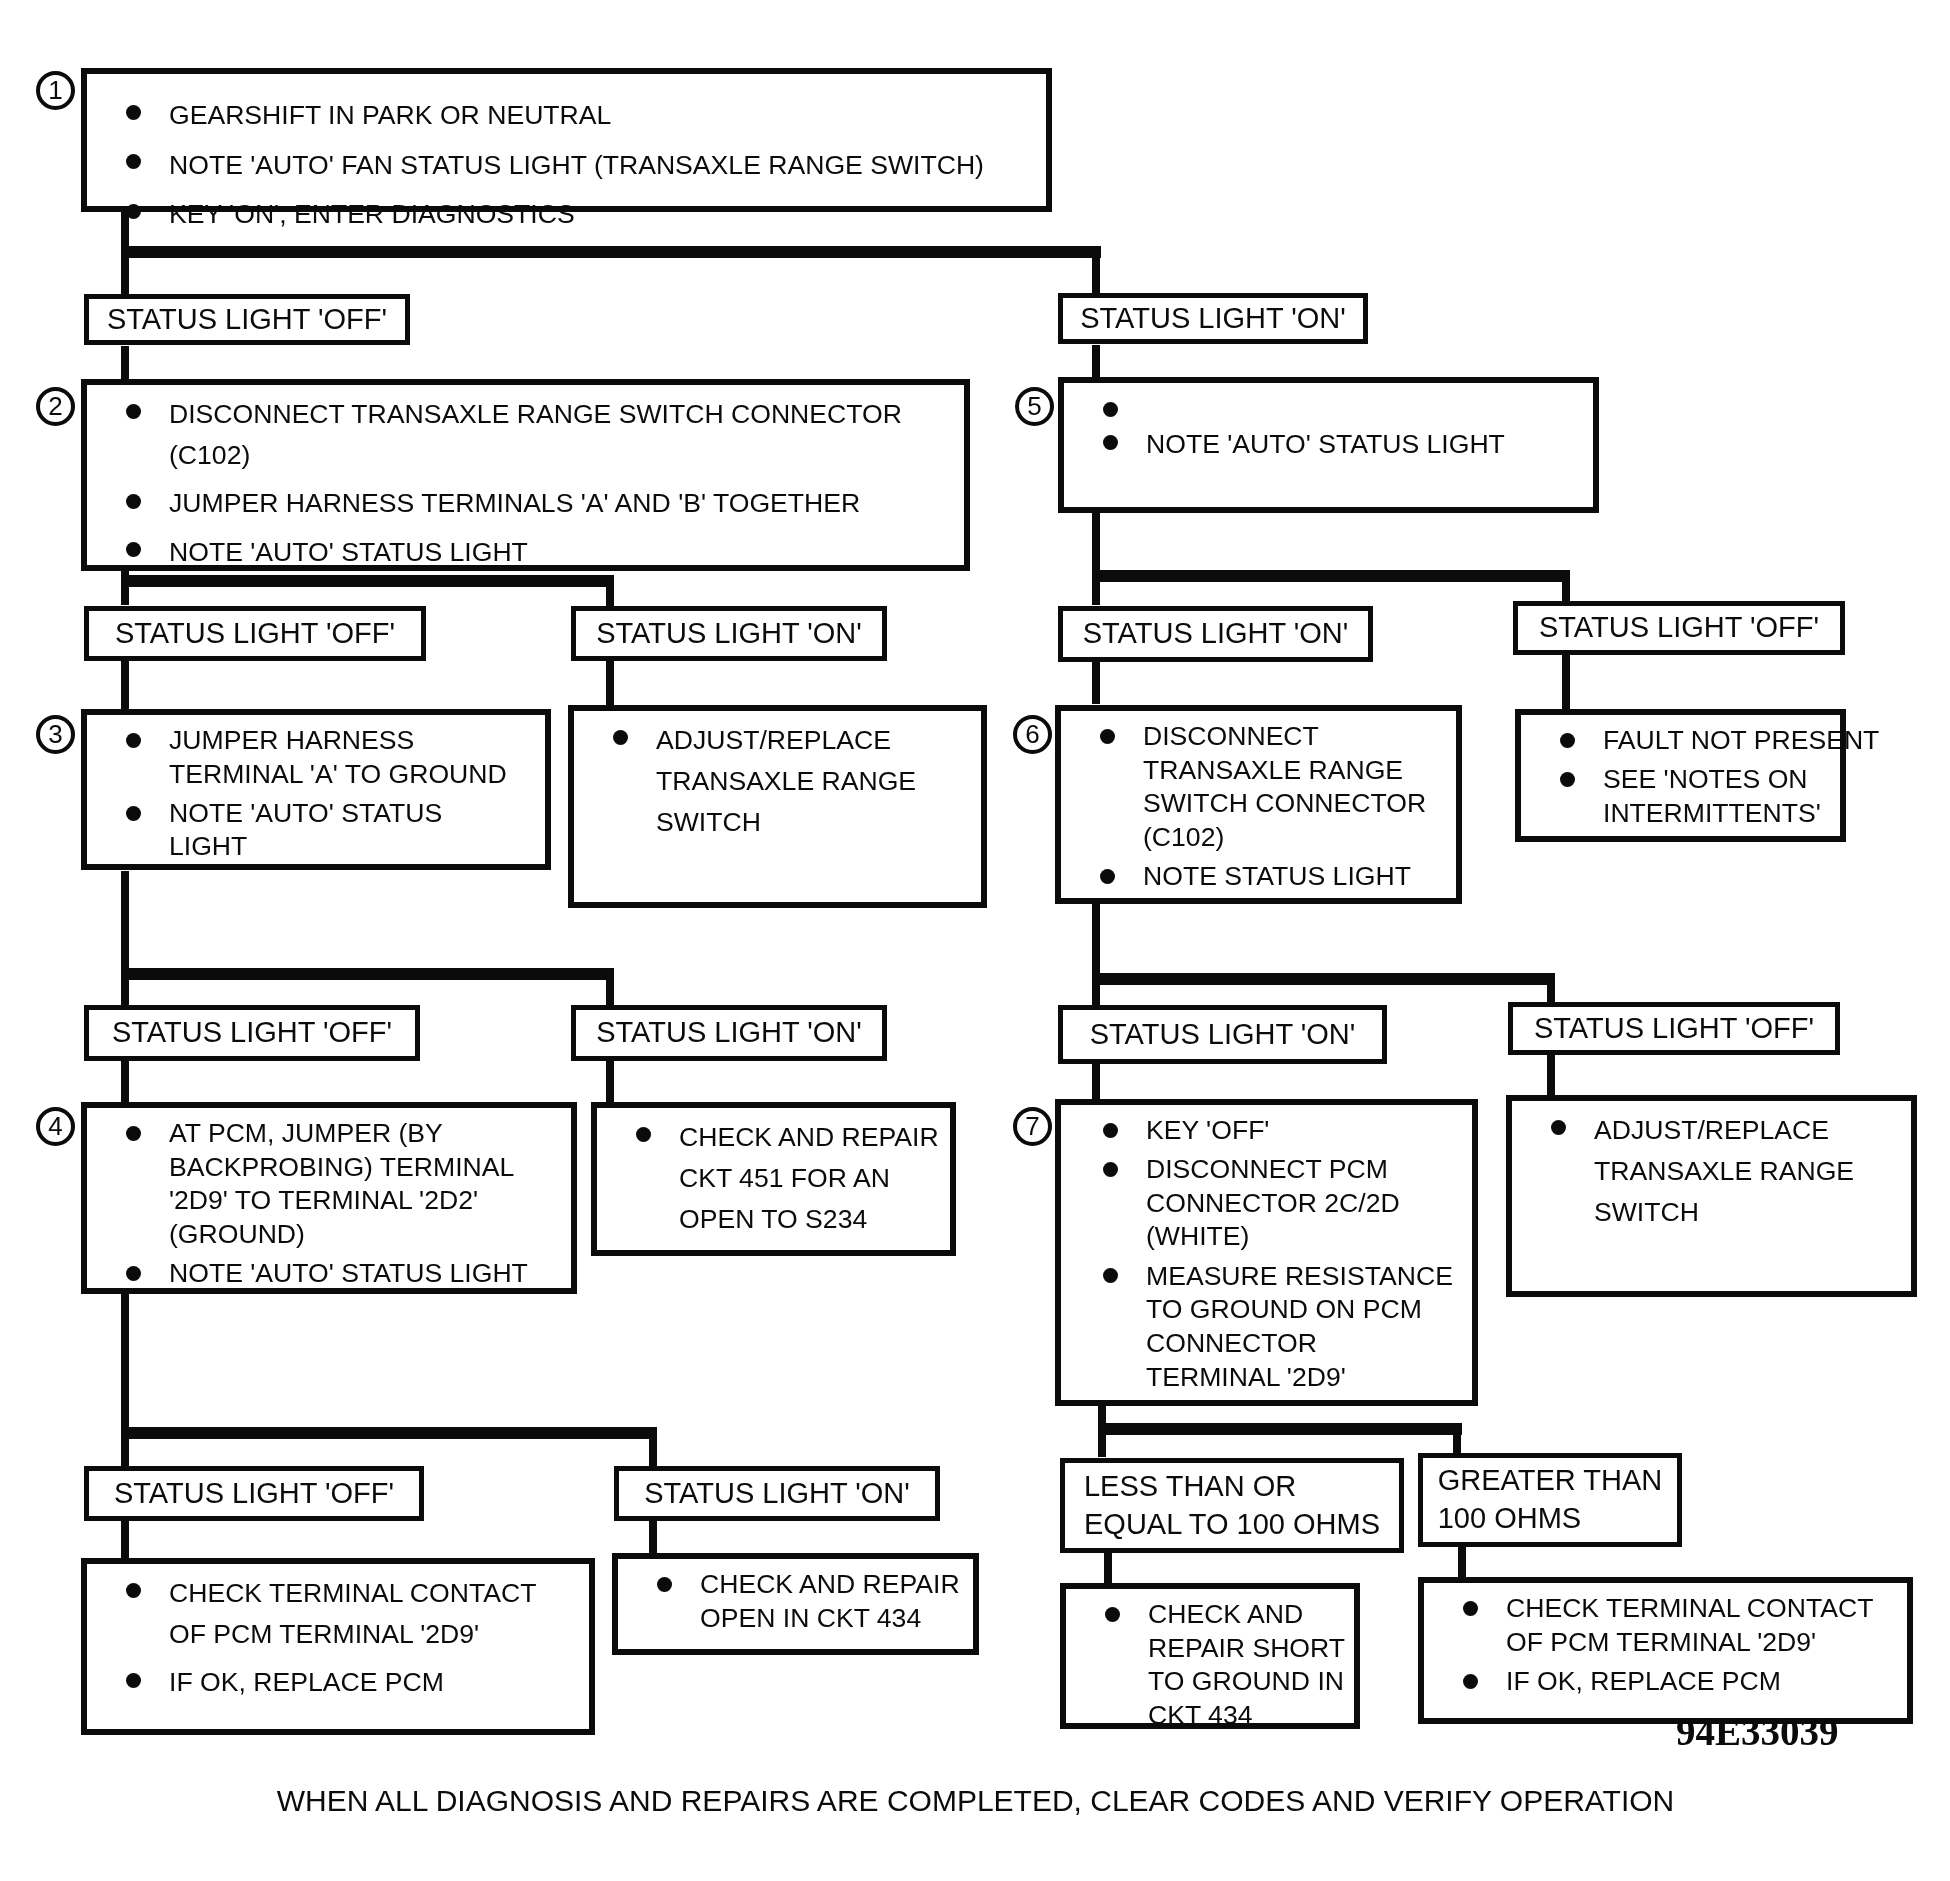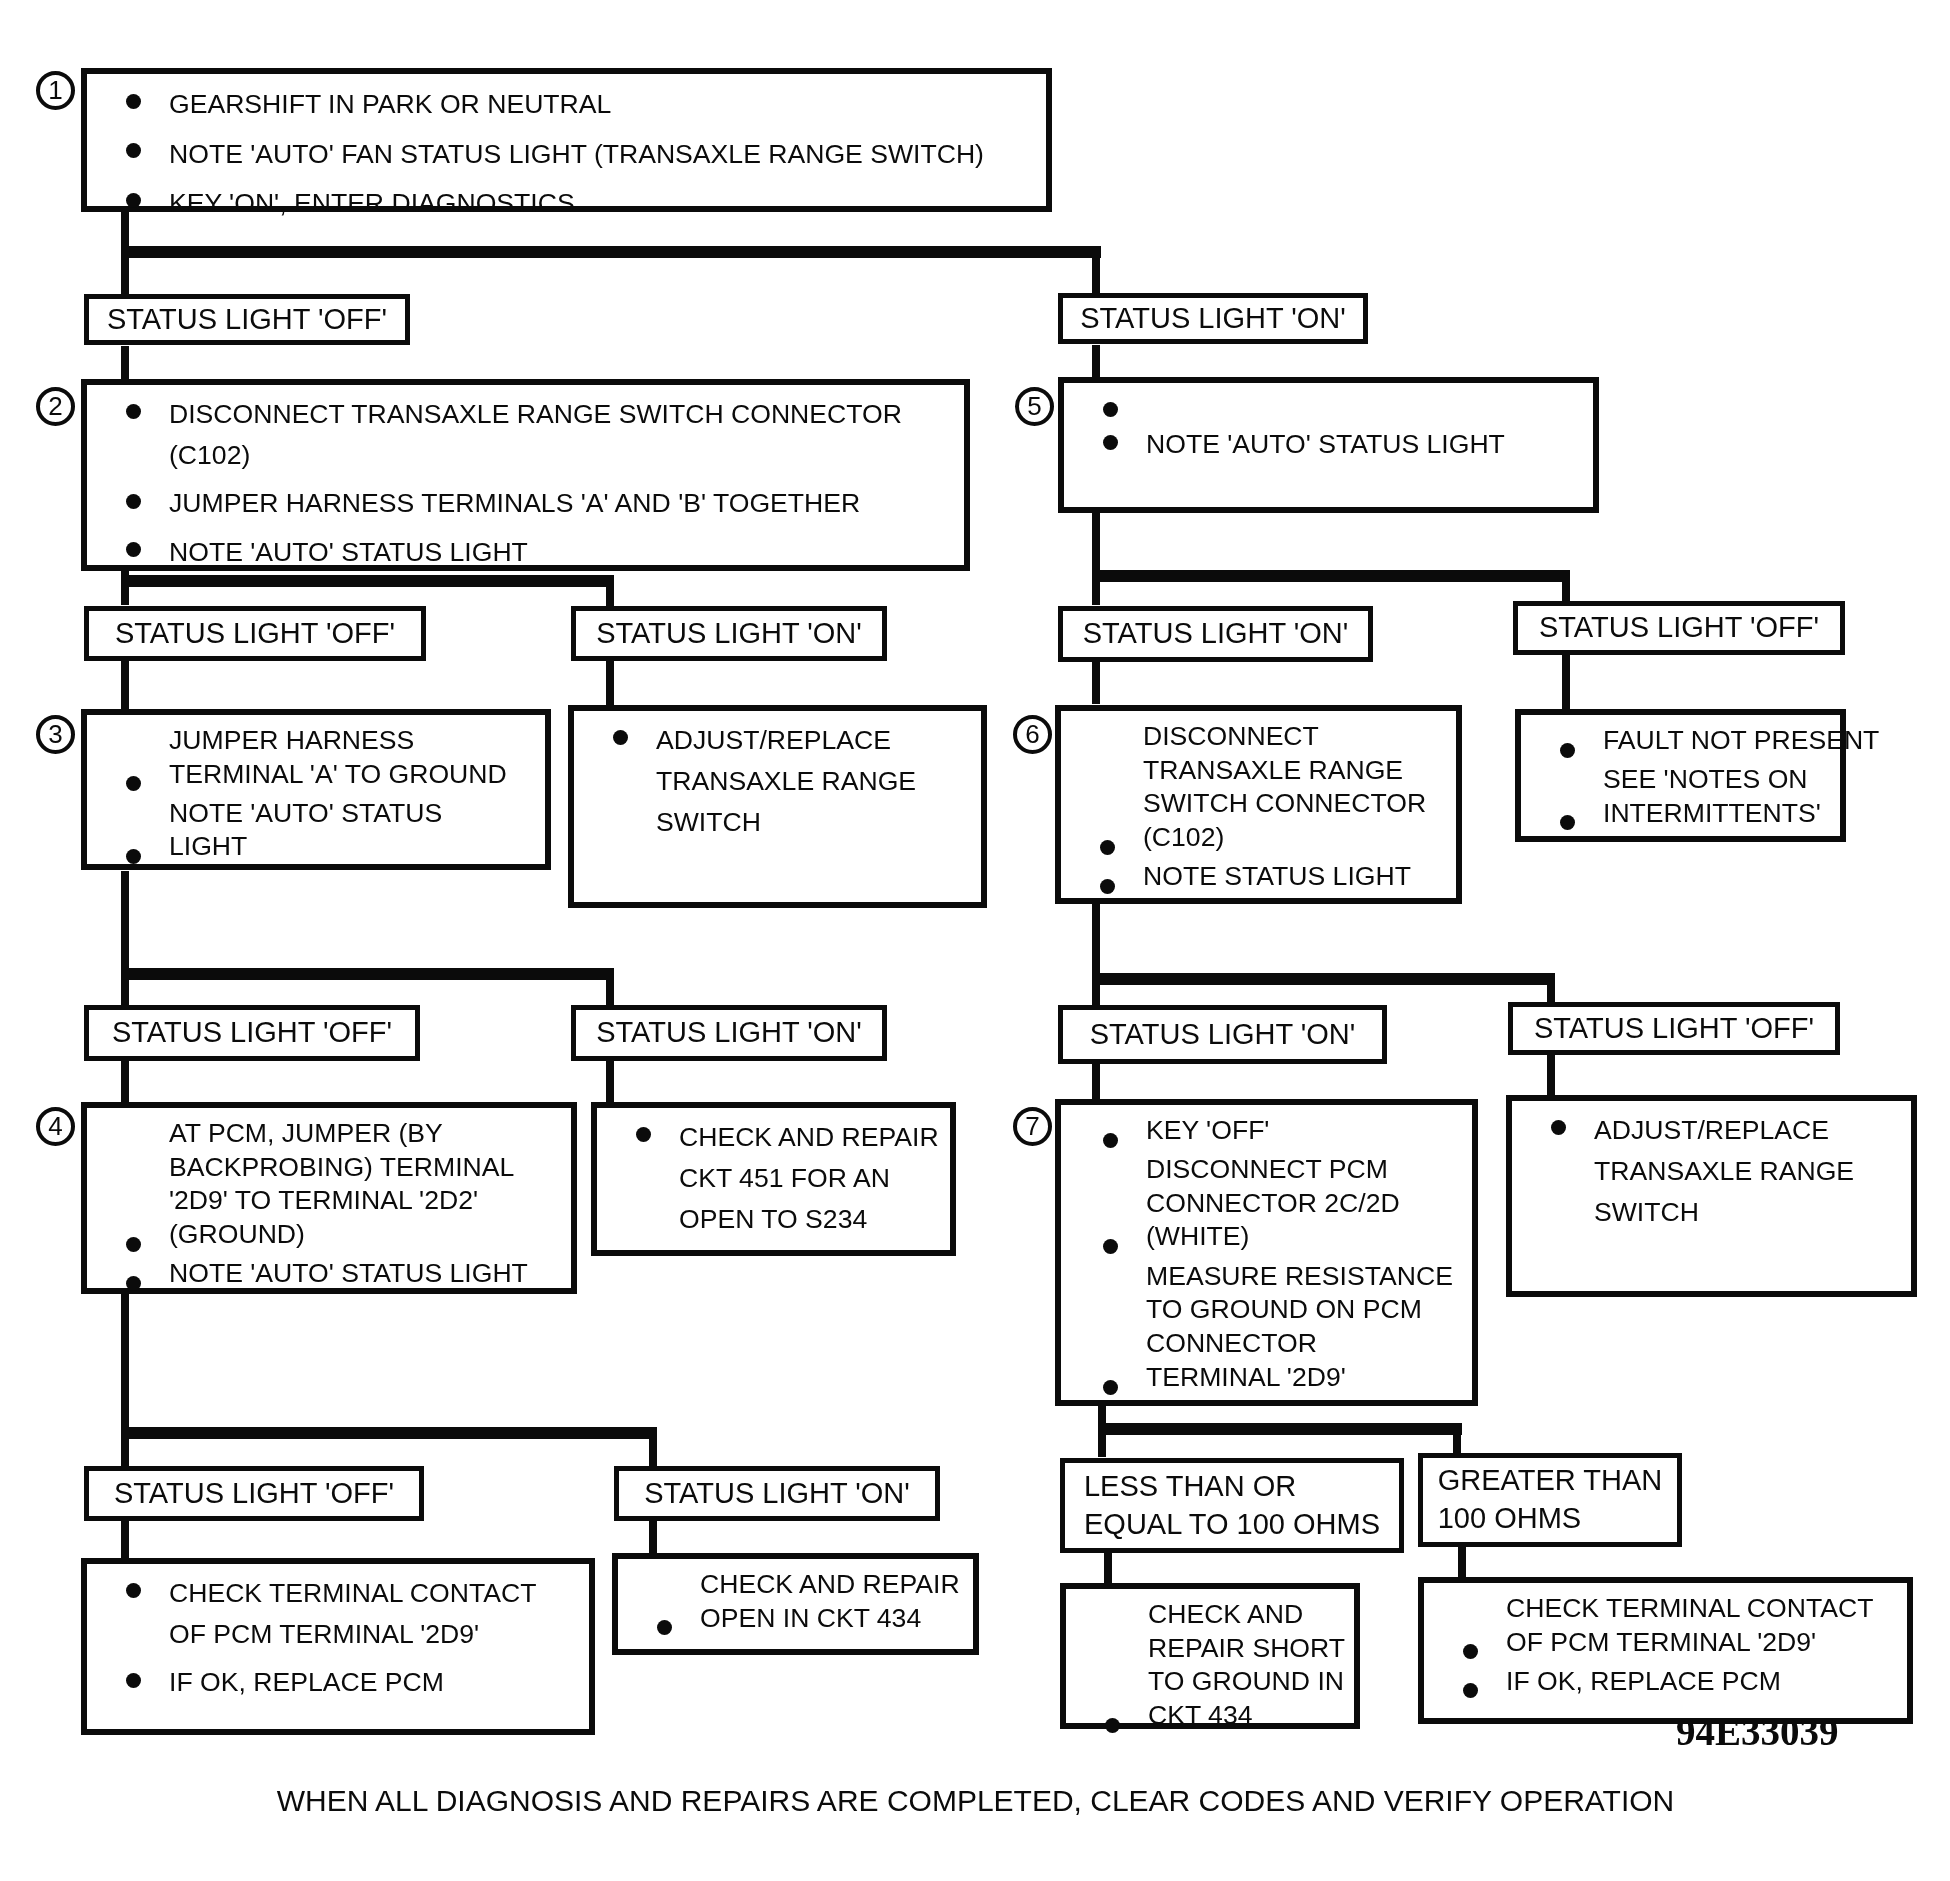--- a/index.html
+++ b/index.html
@@ -5,31 +5,31 @@
   html,body { margin:0; padding:0; background:#ffffff; }
   .canvas {
     position:relative; width:1951px; height:1881px; background:#ffffff;
     font-family:"Liberation Sans", sans-serif; color:#0b0b0b;
     overflow:hidden;
   }
   .node {
     position:absolute; background:#ffffff; border:6.2px solid #0b0b0b;
     box-sizing:border-box; padding:8.9px 16px 7px 39px;
   }
-  .node.roomy { padding-top:9px; }
+  .node.roomy { padding-top:20px; }
   .li { display:flex; margin-bottom:7px; }
   .bullet {
     flex:0 0 auto; width:15px; height:15px; border-radius:50%;
     background:#0b0b0b; margin-right:28px; margin-top:10.6px;
   }
   .txt { white-space:pre; font-size:26.6px; line-height:1.4; }
   .node.roomy .txt   { line-height:1.6; }
   .node.mid .txt     { line-height:1.55; }
   .node.compact .txt { line-height:1.27; }
-  .node.compact .li  { margin-bottom:5.3px;align-items:flex-end; }
+  .node.compact .li  { margin-bottom:5.3px; }
   .node.compact .bullet { margin-top:8.9px; }
   .label {
     position:absolute; background:#ffffff; border:5.3px solid #0b0b0b;
     box-sizing:border-box; display:flex; align-items:center; justify-content:center;
     font-size:29px; text-align:left; white-space:pre-line; line-height:1.3;
   }
   .circle {
     position:absolute; width:39px; height:39px; box-sizing:border-box;
     border:4.4px solid #0b0b0b; border-radius:50%; background:#ffffff;
     display:flex; align-items:center; justify-content:center; font-size:26px;

